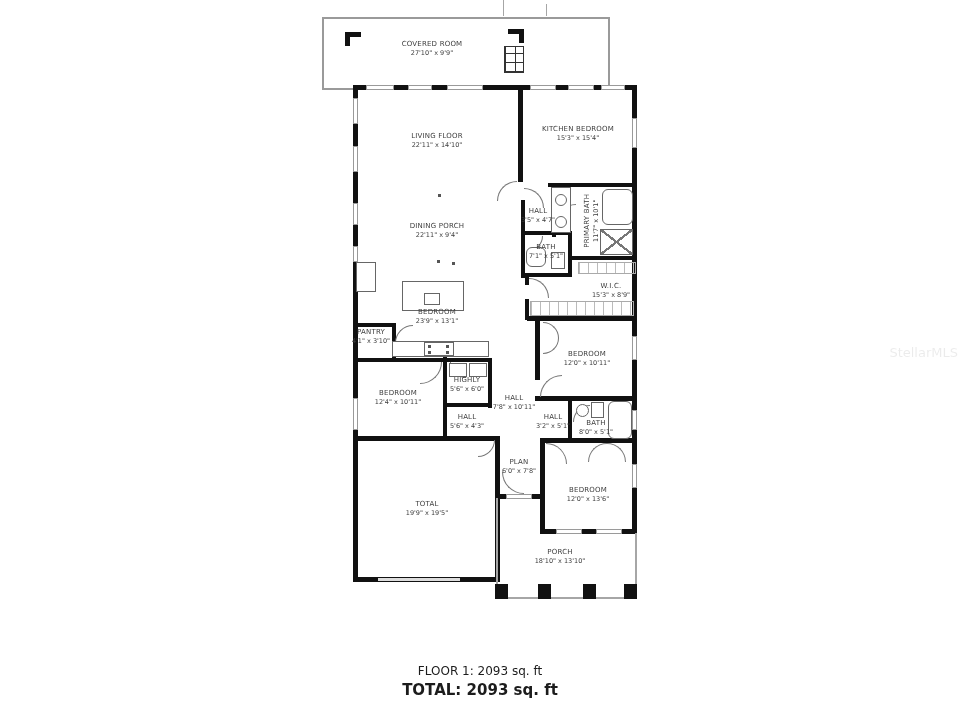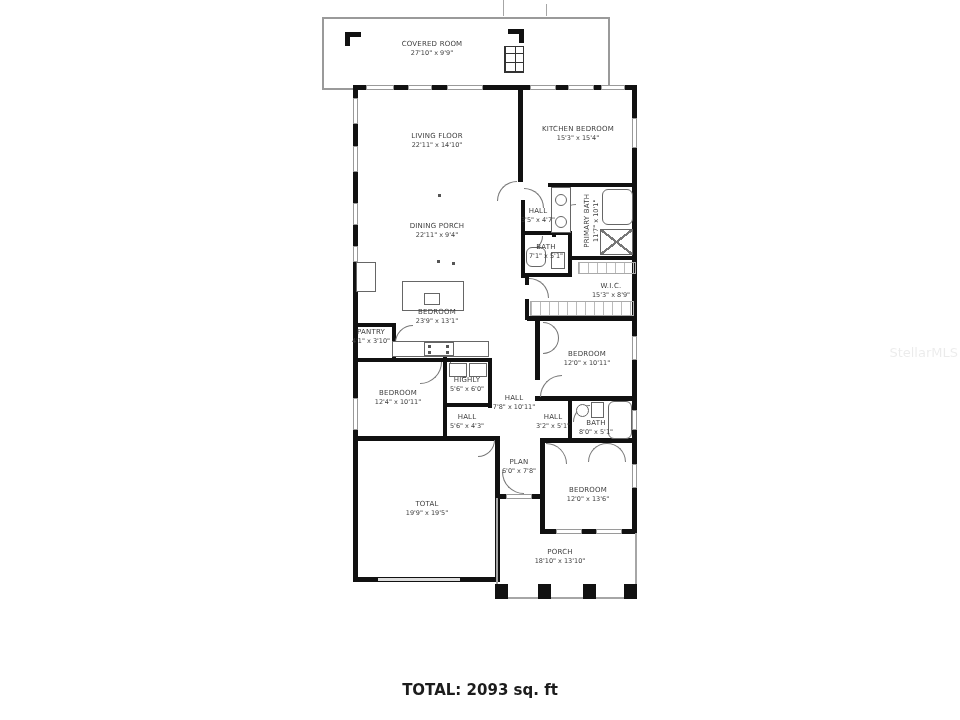--- a/index.html
+++ b/index.html
@@ -240,13 +240,14 @@
     <div class="rdim">12'0" x 13'6"</div>
   </div>
   <div class="lbl" style="left:515px;top:548px">
     <div class="rname">PORCH</div>
     <div class="rdim">18'10" x 13'10"</div>
   </div>
 
   <div id="watermark">StellarMLS</div>
 
   <div class="footer-line" id="f-total">TOTAL: 2093 sq. ft</div>
+  <div class="footer-line" id="f-floor">FLOOR 1: 2093 sq. ft</div>
 </div>
 
 </body></html>

